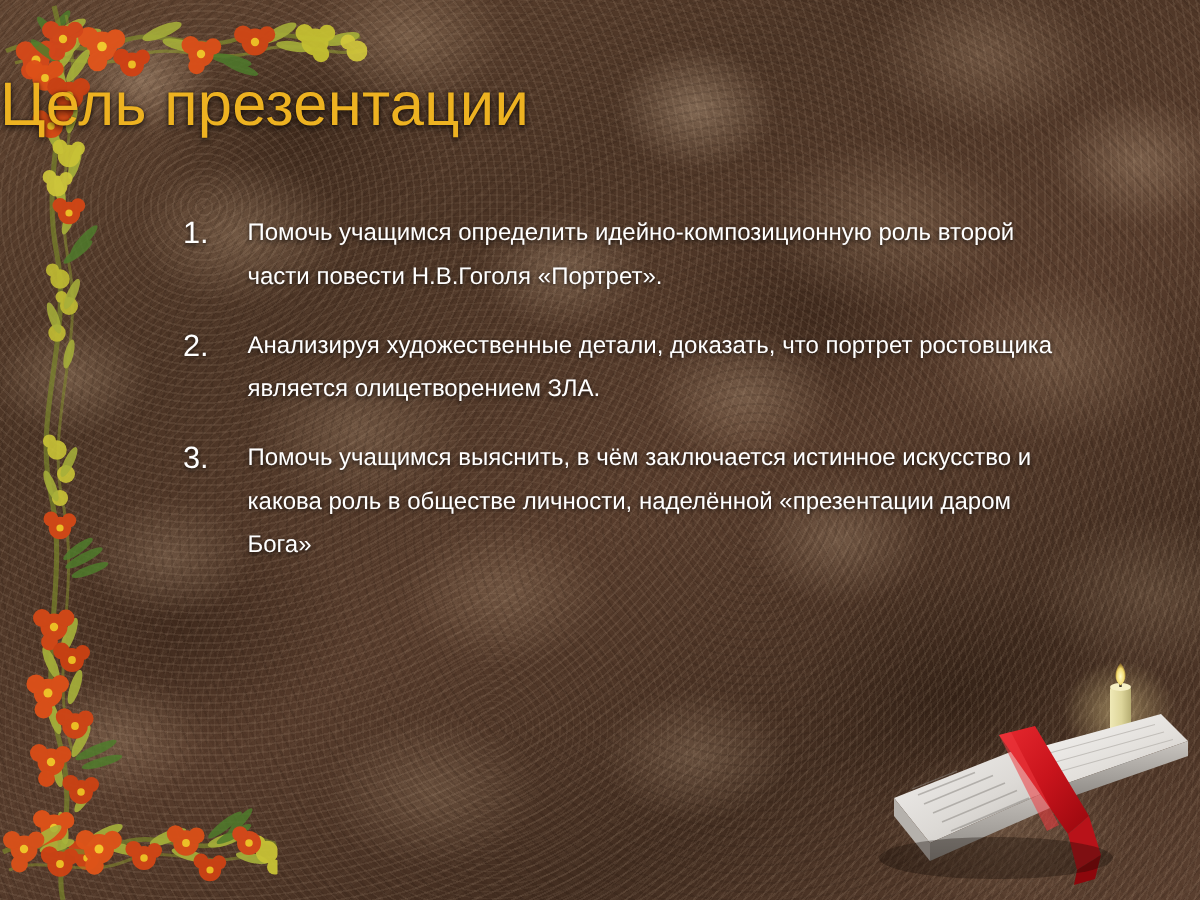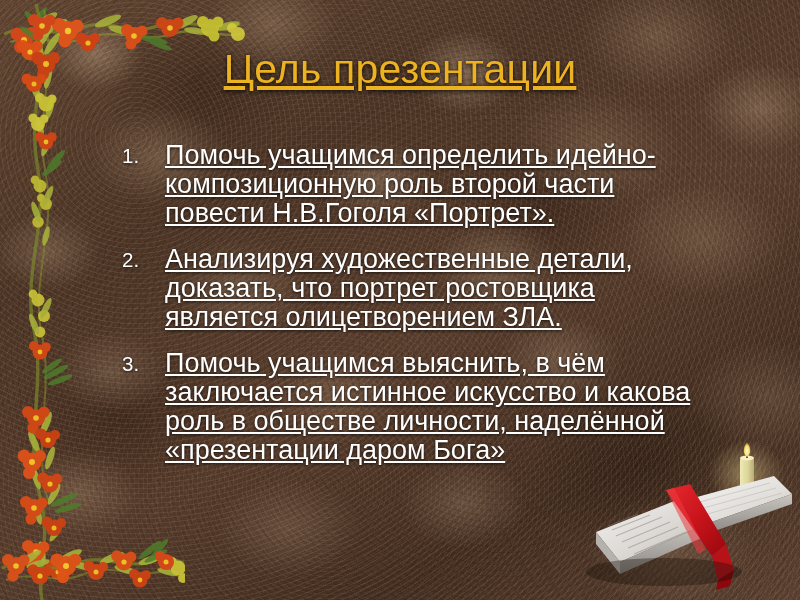--- a/index.html
+++ b/index.html
@@ -75,28 +75,26 @@
   #flora-top   { left: 0;   top: 0;    width: 245px; height: 62px; }
   #flora-left  { left: 0;   top: 0;    width: 92px;  height: 600px; }
   #flora-bottom{ left: 0;   bottom: 0; width: 185px; height: 72px; }
 
   
   #title {
     position: absolute;
     left: 0;
     right: 0;
     top: 46px;
-    text-align: center;
     font-size: 41px;
     font-weight: 400;
     letter-spacing: 0.2px;
     color: #edb221;
     text-shadow: 0 2px 4px rgba(0,0,0,0.65), 0 0 2px rgba(0,0,0,0.5);
     white-space: nowrap;
-    text-decoration: underline;
   }
 
   
   #bullets {
     position: absolute;
     left: 122px;
     top: 141px;
     width: 580px;
   }
   .bullet {
@@ -109,25 +107,24 @@
   .bullet-num {
     flex: 0 0 auto;
     width: 43px;
     font-size: 20.5px;
     line-height: 29px;
     color: #ffffff;
     text-shadow: 0 1px 3px rgba(0,0,0,0.75);
   }
   .bullet-text {
     flex: 1 1 auto;
-    font-size: 27px;
+    font-size: 16px;
     line-height: 29px;
     color: #ffffff;
     text-shadow: 0 1px 3px rgba(0,0,0,0.75);
-    text-decoration: underline;
   }
 
   
   #artwork {
     position: absolute;
     right: 2px;
     bottom: 0;
     width: 220px;
     height: 160px;
     pointer-events: none;

